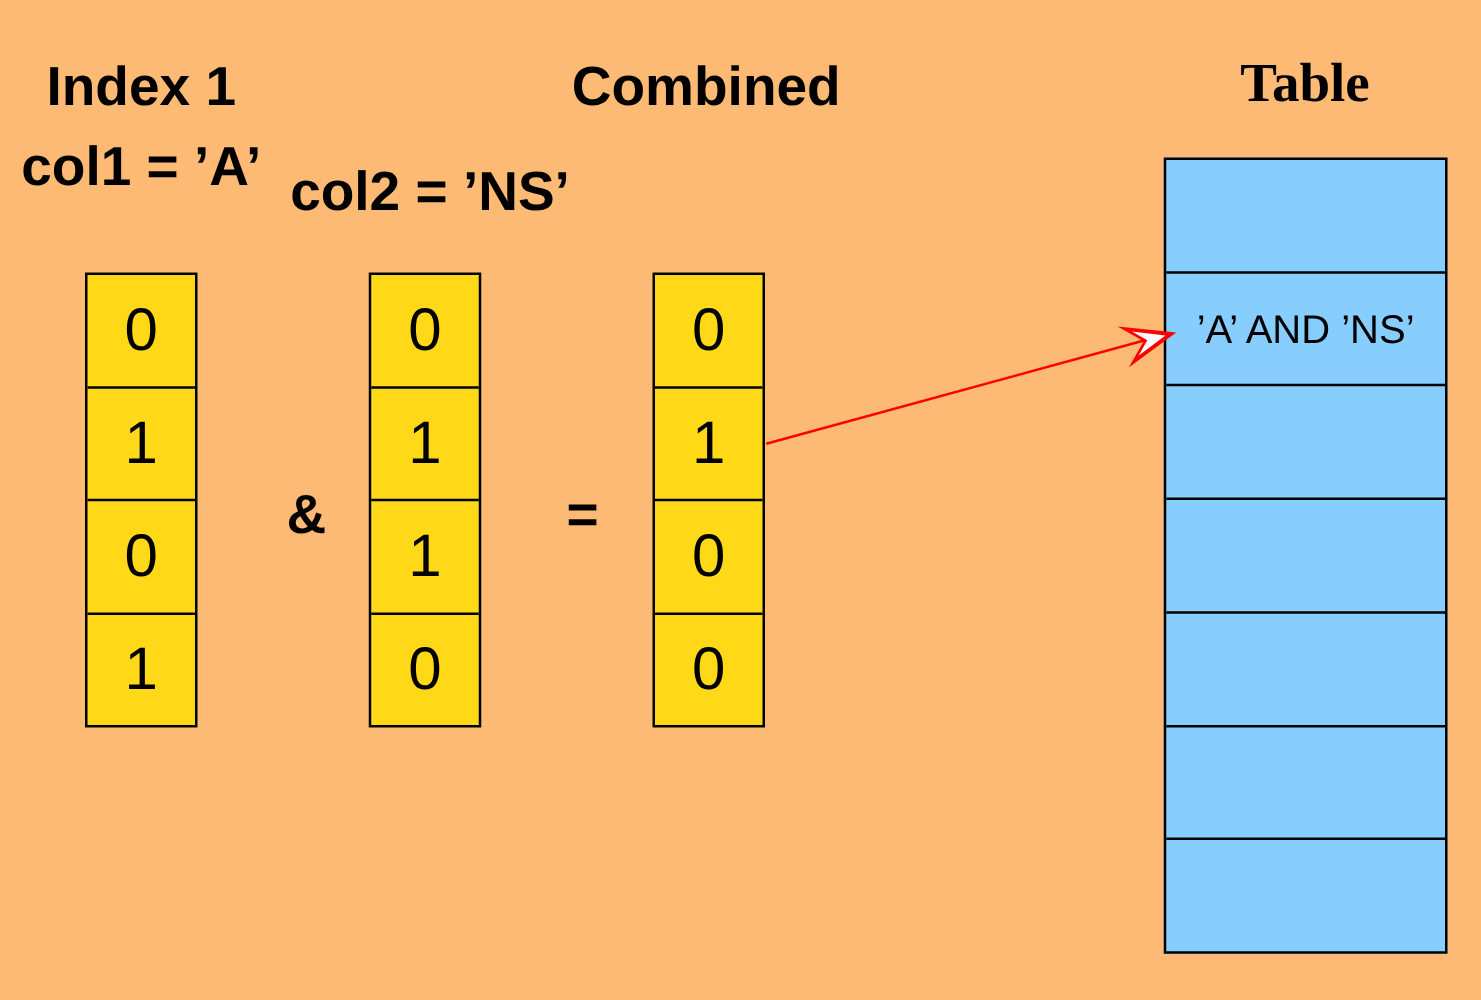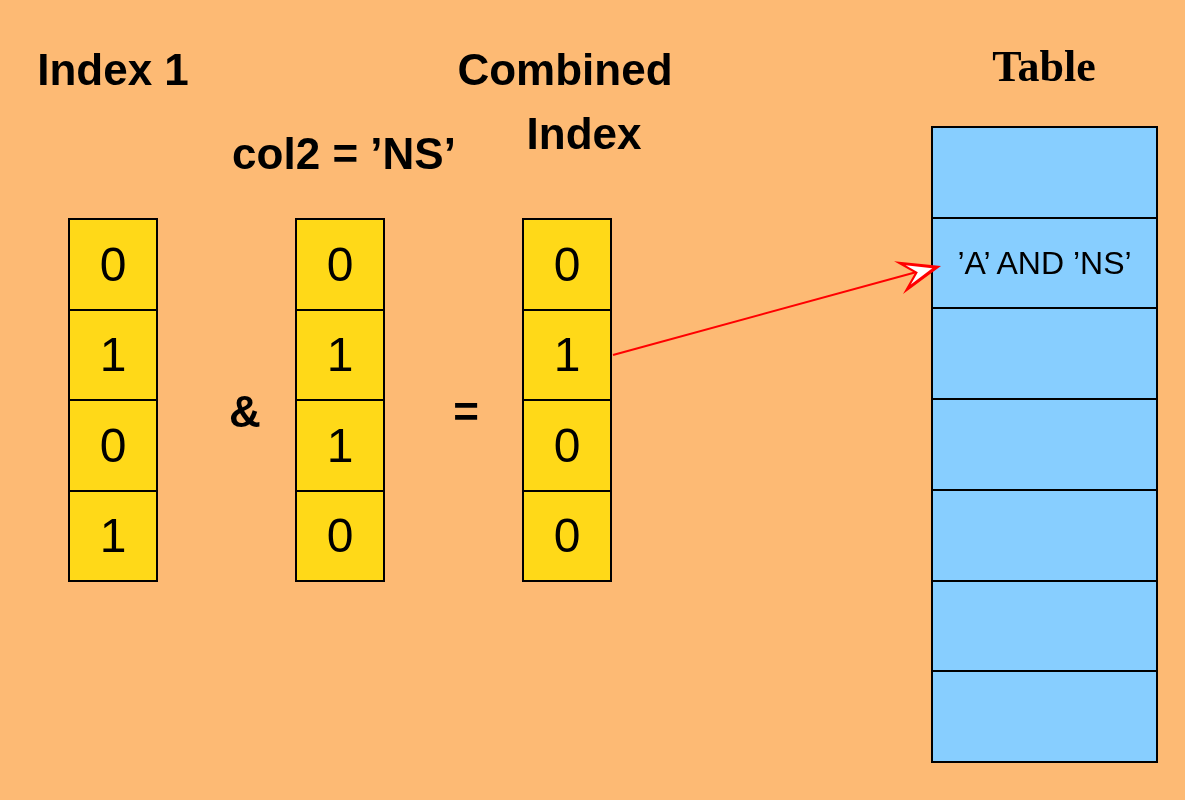--- a/index.html
+++ b/index.html
@@ -71,22 +71,22 @@
   }
 </style>
 </head>
 <body>
 
 <div id="canvas">
 
   <div class="hdr" style="left:113px;top:48px;">Index 1</div>
   <div class="hdr" style="left:565px;top:48px;">Combined</div>
   <div class="hdr" style="left:1044px;top:45px;font-family:Liberation Serif, serif;">Table</div>
+  <div class="hdr" style="left:113px;top:112px;">col1 = ’A’</div>
   <div class="hdr" style="left:344px;top:112px;margin-top:20px;">col2 = ’NS’</div>
-  <div class="hdr" style="left:584px;top:112px;">Index</div>
 
   <div class="bitcol" style="left:68px;">
     <div class="bitcell">0</div>
     <div class="bitcell">1</div>
     <div class="bitcell">0</div>
     <div class="bitcell">1</div>
   </div>
 
   <div class="op" style="left:245px;top:412px;">&amp;</div>
 

